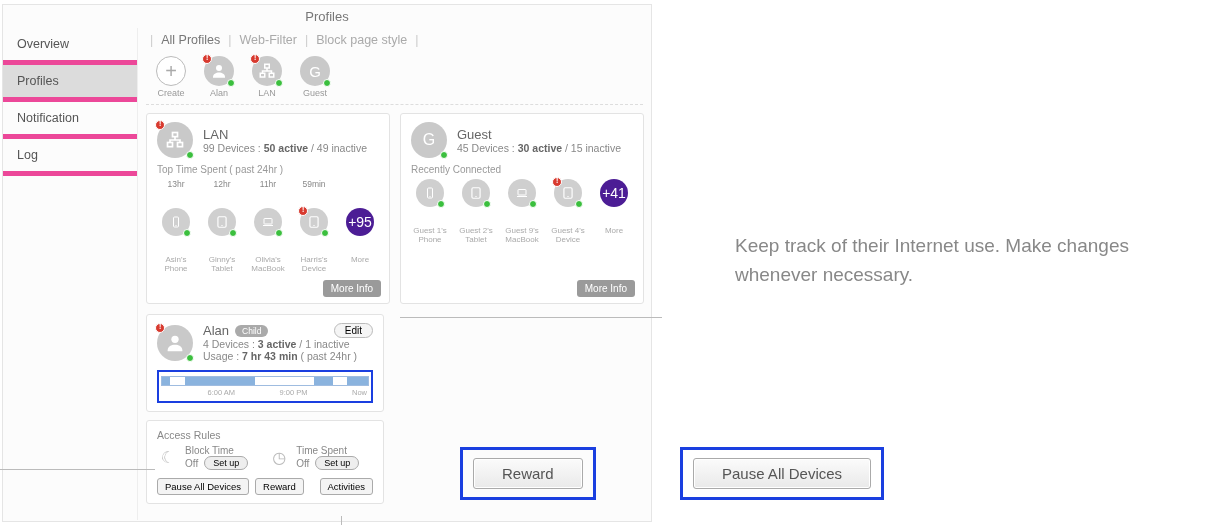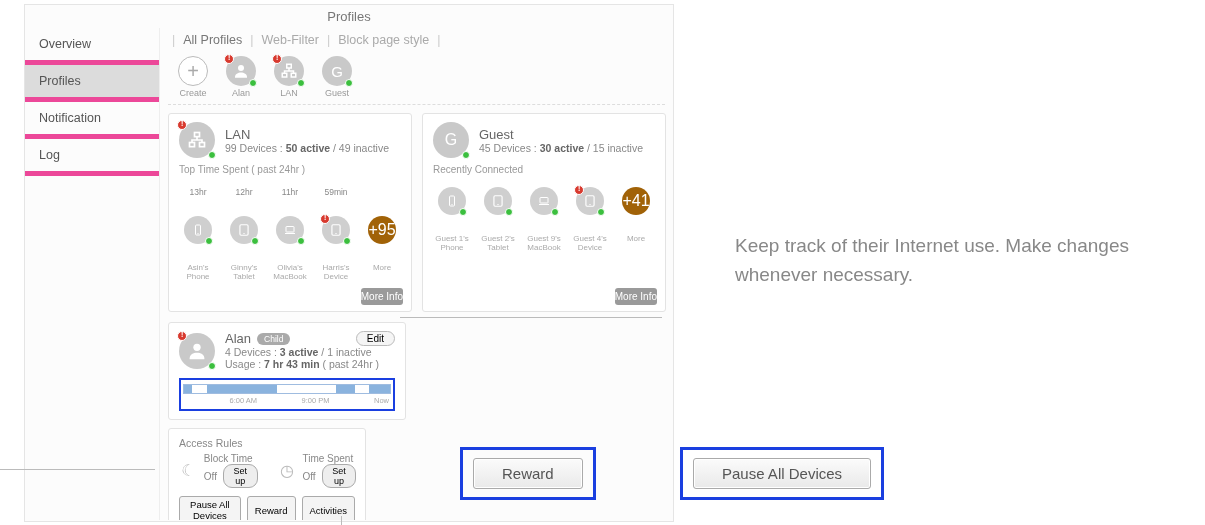--- a/index.html
+++ b/index.html
@@ -1,17 +1,17 @@
 <!DOCTYPE html>
 <html><head>
 <meta charset="utf-8">
 <style>
   *{box-sizing:border-box;margin:0;padding:0;font-family:Arial,Helvetica,sans-serif}
   body{background:#fff;width:1205px;height:525px;position:relative;color:#666}
-  .panel{position:absolute;left:24px;top:4px;width:650px;height:518px;border:1px solid #e5e5e5;background:#fcfcfc}
+  .panel{position:absolute;left:2px;top:4px;width:650px;height:518px;border:1px solid #e5e5e5;background:#fcfcfc}
   .panel-title{text-align:center;font-size:13px;color:#777;padding:4px 0}
   .body{display:flex;height:calc(100% - 24px)}
   .sidebar{width:135px;border-right:1px solid #eee}
   .sb-item{padding:9px 14px;font-size:12.5px;color:#555;cursor:pointer;border-bottom:5px solid #ec4899}
   .sb-item.active{background:#dcdcdc}
   .main{flex:1;padding:0 8px;overflow:hidden}
   .tabs{display:flex;align-items:center;font-size:12.5px;color:#aaa;padding:2px 0 0 4px}
   .tab{padding:3px 8px;color:#aaa;cursor:pointer}
   .tab.active{color:#777}
   .tabsep{color:#ccc}
@@ -21,35 +21,35 @@
   .cicon.plus{background:#fff;border:1.5px solid #bbb;color:#aaa;font-size:20px;font-weight:300}
   .dot-g{position:absolute;right:-1px;bottom:-1px;width:8px;height:8px;border-radius:50%;background:#3bbf3e;border:1px solid #fff}
   .dot-r{position:absolute;left:-2px;top:-2px;width:10px;height:10px;border-radius:50%;background:#d83a2f;border:1px solid #fff}
   .dot-r::after{content:"!";color:#fff;font-size:7px;font-weight:bold;position:absolute;left:3px;top:-1px}
   .cards{display:flex;gap:10px}
   .card{flex:1;border:1px solid #e3e3e3;background:#fff;border-radius:3px;padding:8px 10px;font-size:10.5px;color:#888;position:relative}
   .chead{display:flex;align-items:center;gap:10px;margin-bottom:4px}
   .cava{width:36px;height:36px;border-radius:50%;background:#c9c9c9;display:flex;align-items:center;justify-content:center;color:#fff;font-size:16px;position:relative;flex-shrink:0}
   .cname{font-size:13px;color:#666}
   .cstat b{color:#666}
-  .subh{font-size:10px;color:#999;margin:6px 0 12px}
+  .subh{font-size:10px;color:#999;margin:6px 0 4px}
   .devrow{display:flex;gap:8px}
   .dev{display:flex;flex-direction:column;align-items:center;gap:19px;font-size:8px;color:#aaa;text-align:center;width:38px}
   .dico{width:28px;height:28px;border-radius:50%;background:#cfcfcf;display:flex;align-items:center;justify-content:center;color:#fff;font-size:12px;position:relative}
   .dtime{font-size:8.5px;color:#888}
-  .more{width:28px;height:28px;border-radius:50%;background:#a16207;color:#fff;display:flex;align-items:center;justify-content:center;font-size:16px}
-  .btn-mi{position:absolute;right:8px;bottom:6px;background:#9a9a9a;color:#fff;font-size:10px;padding:3px 0;border-radius:3px;cursor:pointer;border:none}
+  .more{width:28px;height:28px;border-radius:50%;background:#4c1d95;color:#fff;display:flex;align-items:center;justify-content:center;font-size:14px}
+  .btn-mi{position:absolute;right:8px;bottom:6px;background:#9a9a9a;color:#fff;font-size:10px;padding:3px 8px;border-radius:3px;cursor:pointer;border:none}
   .pcard{border:1px solid #e3e3e3;background:#fff;border-radius:3px;padding:8px 10px;margin-top:10px;font-size:10.5px;color:#888;position:relative;width:238px}
   .badge{background:#aaa;color:#fff;font-size:8.5px;padding:1px 7px;border-radius:8px;margin-left:6px}
   .editb{position:absolute;right:10px;top:8px;font-size:10px;border:1px solid #bbb;background:#f5f5f5;border-radius:9px;padding:1px 10px;cursor:pointer}
   .tline{border:2px solid #1a3fe0;margin-top:8px;padding:4px 2px}
   .bar{height:10px;background:#fff;border:1px solid #9fbce0;position:relative}
   .seg{position:absolute;top:0;bottom:0;background:#8ab3de}
   .tlabels{display:flex;justify-content:space-between;font-size:7.5px;color:#aaa;margin-top:2px;padding:0 2px}
-  .rules{border:1px solid #e3e3e3;background:#fff;border-radius:3px;padding:8px 10px;margin-top:8px;font-size:10.5px;color:#888;width:198px}
+  .rules{border:1px solid #e3e3e3;background:#fff;border-radius:3px;padding:8px 10px;margin-top:8px;font-size:10.5px;color:#888;width:238px}
   .rrow{display:flex;gap:20px;margin:4px 0 8px}
   .rcol{display:flex;align-items:center;gap:6px;font-size:10px}
   .ricon{width:22px;height:22px;color:#bbb;display:flex;align-items:center;justify-content:center;font-size:16px}
   .sbtn{font-size:9px;border:1px solid #aaa;background:#eee;border-radius:9px;padding:1px 8px;cursor:pointer}
   .brow{display:flex;gap:6px}
   .bbtn{font-size:9.5px;border:1px solid #aaa;background:#f4f4f4;border-radius:3px;padding:2px 7px;cursor:pointer}
   .bbtn.r{margin-left:auto}
   .callout{position:absolute;left:735px;top:232px;width:430px;font-size:19px;color:#888;line-height:1.5}
   .bigbtn-wrap{position:absolute;border:3px solid #1a3fe0;padding:8px 10px}
   .bigbtn{border:1px solid #aaa;background:linear-gradient(#fbfbfb,#e9e9e9);font-size:15px;color:#555;padding:6px 28px;border-radius:3px;cursor:pointer;box-shadow:inset 0 0 0 1px #fff}

